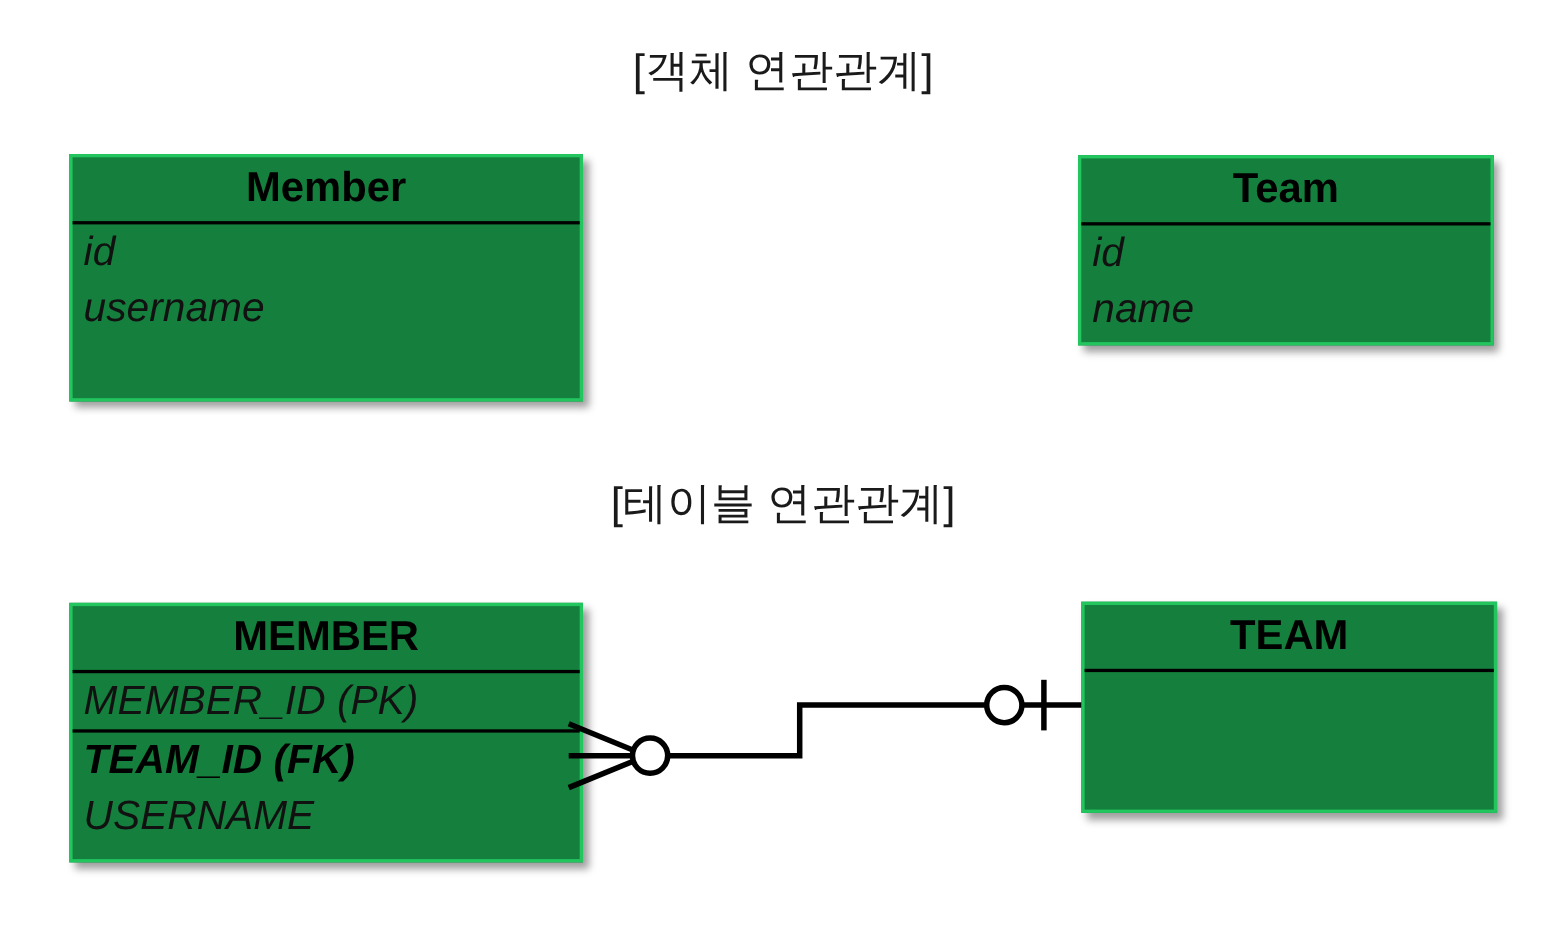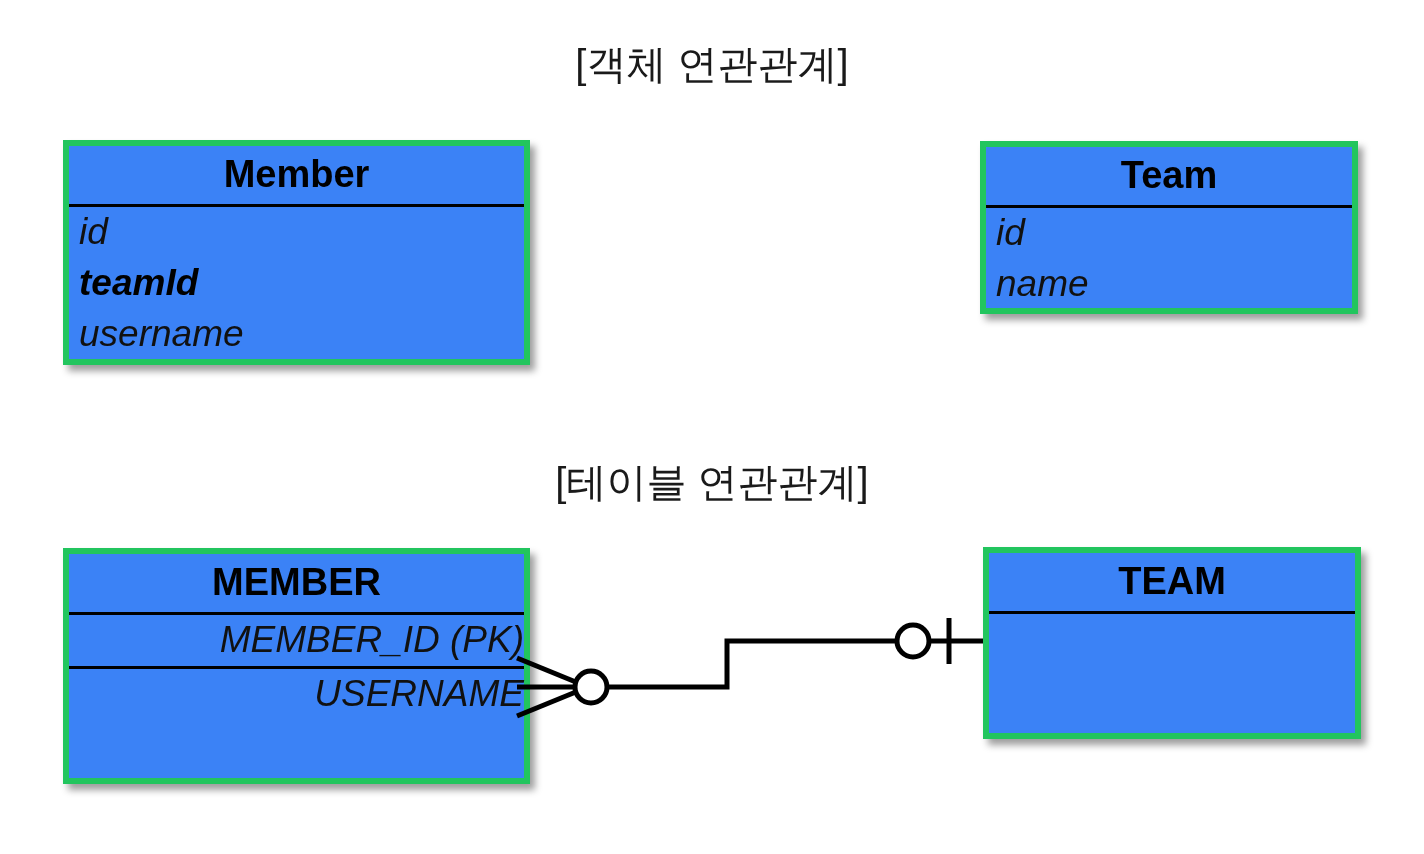--- a/index.html
+++ b/index.html
@@ -29,27 +29,27 @@
     width: 100%;
     text-align: center;
     font-size: 40px;
     font-weight: 400;
     letter-spacing: 0px;
     line-height: 1;
     color: #1a1a1a;
     white-space: nowrap;
   }
   #title-object  { top: 44px; }
-  #title-table   { top: 462px; }
+  #title-table   { top: 438px; }
 
   
   .box {
     position: absolute;
-    background: #3b82f6;
-    border: 6px solid #22c55e;
+    background: #15803d;
+    border: 3px solid #22c55e;
     box-sizing: border-box;
     box-shadow: 5px 6px 7px rgba(0,0,0,0.38);
   }
   .box-header {
     text-align: center;
     font-weight: 700;
     font-size: 38px;
     line-height: 1;
     padding: 9px 6px 11px 6px;
     border-bottom: 3px solid #000000;
@@ -71,21 +71,20 @@
     font-weight: 400;
     color: #111111;
     -webkit-text-stroke: 0px;
   }
   .field.bold {
     font-weight: 700;
     color: #000000;
   }
   .group {
     box-sizing: border-box;
-    text-align: right;
   }
   .group + .group {
     border-top: 3px solid #000000;
   }
 
   
   #box-member-entity { left: 63px;  top: 140px; width: 467px; height: 225px; }
   #box-team-entity   { left: 980px; top: 141px; width: 378px; height: 173px; }
   #box-member-table  { left: 63px;  top: 548px; width: 467px; height: 236px; }
   #box-team-table    { left: 983px; top: 547px; width: 378px; height: 192px; }
@@ -104,21 +103,20 @@
 <body>
 
 <div class="canvas">
 
   <div class="section-title" id="title-object">[객체 연관관계]</div>
 
   <div class="box" id="box-member-entity">
     <div class="box-header">Member</div>
     <div class="box-body">
       <div class="field thin">id</div>
-      <div class="field bold">teamId</div>
       <div class="field thin">username</div>
     </div>
   </div>
 
   <div class="box" id="box-team-entity">
     <div class="box-header">Team</div>
     <div class="box-body">
       <div class="field thin">id</div>
       <div class="field thin">name</div>
     </div>
@@ -126,20 +124,21 @@
 
   <div class="section-title" id="title-table">[테이블 연관관계]</div>
 
   <div class="box" id="box-member-table">
     <div class="box-header">MEMBER</div>
     <div class="box-body">
       <div class="group">
         <div class="field thin">MEMBER_ID (PK)</div>
       </div>
       <div class="group">
+        <div class="field bold">TEAM_ID (FK)</div>
         <div class="field thin">USERNAME</div>
       </div>
     </div>
   </div>
 
   <div class="box" id="box-team-table">
     <div class="box-header">TEAM</div>
   </div>
 
   <svg id="relationship" viewBox="0 0 520 150">

